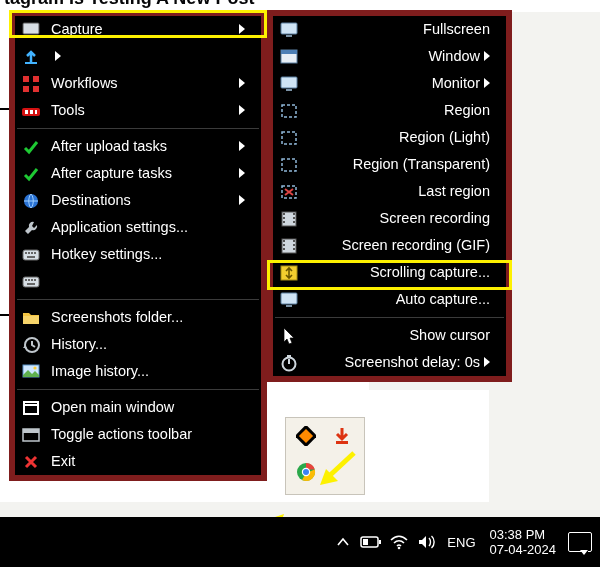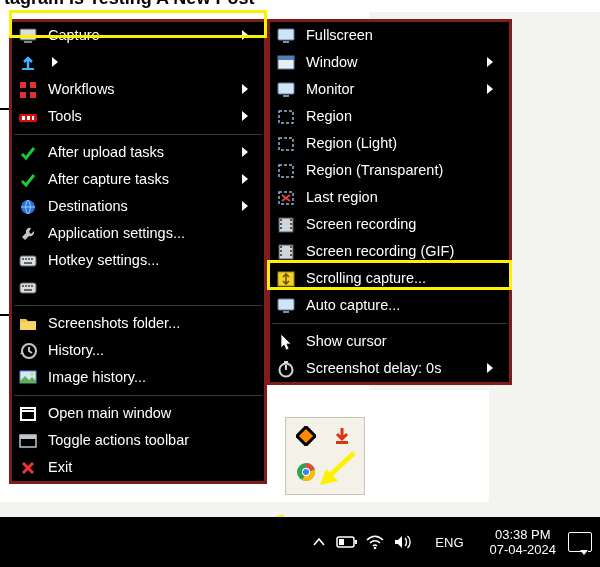--- a/index.html
+++ b/index.html
@@ -4,51 +4,51 @@
 <style>
   html,body{margin:0;padding:0;width:600px;height:567px;background:#f3f3f0;font-family:"Segoe UI",Arial,sans-serif;overflow:hidden;color:#fff;}
   .stage{position:relative;width:600px;height:567px;}
   .bg-header{position:absolute;left:0;top:0;right:0;height:12px;background:#fff;}
   .bg-header span{color:#070709;font-weight:700;font-size:18px;position:absolute;left:4px;top:-12px;white-space:nowrap;}
   .page-white{position:absolute;left:0;top:12px;width:369px;height:490px;background:#fff;}
   .page-slice{position:absolute;left:369px;top:390px;width:120px;height:112px;background:#fff;}
   .noteA{position:absolute;left:0;top:314px;width:10px;height:40px;border-top:2px solid #000;border-right:2px solid #000;}
   .noteB{position:absolute;left:0;top:108px;width:10px;height:40px;border-top:2px solid #000;border-right:2px solid #000;}
 
-  .menu{position:absolute;background:#000;color:#fff;font-size:14.5px;line-height:1;border:3px solid #7f1d1d;box-sizing:border-box;margin-top:9px;}
+  .menu{position:absolute;background:#000;color:#fff;font-size:14.5px;line-height:1;border:6px solid #7f1d1d;box-sizing:border-box;}
   .menu .row{display:flex;align-items:center;height:27px;padding:0 16px 0 6px;position:relative;cursor:default;}
   .menu .row .ico{width:20px;height:20px;margin-right:10px;display:flex;align-items:center;justify-content:center;flex:0 0 20px;}
   .menu .row .lbl{flex:1;white-space:nowrap;}
   .menu .row .sub{width:10px;text-align:right;}
   .menu .row .sub::after{content:"";display:inline-block;border-left:6px solid #fff;border-top:5px solid transparent;border-bottom:5px solid transparent;}
   .menu .sep{height:1px;background:#3b3b3b;margin:4px 2px;}
   .menu .row.bold .lbl{font-weight:400;}
 
   .main-menu{left:9px;top:10px;width:258px;}
-  .sub-menu{left:267px;top:10px;width:245px;}
+  .sub-menu{left:267px;top:10px;width:245px;text-align:right;}
 
   .hl{position:absolute;border:3px solid #fdf100;box-sizing:border-box;pointer-events:none;}
   .hl1{left:9px;top:10px;width:258px;height:28px;}
   .hl2{left:267px;top:260px;width:245px;height:30px;}
 
   
   svg{display:block;}
   .i-check{stroke:#1ec933;stroke-width:3;fill:none;}
   .i-open rect{fill:none;stroke:#fff;stroke-width:2;}
 
   
   .tray-pop{position:absolute;left:285px;top:417px;width:80px;height:78px;background:#f4f1e9;border:1px solid #c8c4ba;box-sizing:border-box;}
   .tray-pop .ic{position:absolute;width:20px;height:20px;}
   .arrow-y{position:absolute;width:40px;height:40px;pointer-events:none;}
 
   
   .taskbar{position:absolute;left:0;bottom:0;width:600px;height:50px;background:#000;display:flex;align-items:center;justify-content:flex-end;padding-right:8px;box-sizing:border-box;color:#fff;font-size:13px;}
   .tb-ic{width:22px;height:40px;display:flex;align-items:center;justify-content:center;margin:0 3px;}
-  .tb-lang{margin:0 18px;}
-  .tb-clock{text-align:center;line-height:15px;margin:1px 8px;}
+  .tb-lang{margin:0 6px;}
+  .tb-clock{text-align:left;line-height:15px;margin:1px 8px;}
   .tb-notif{width:22px;height:18px;border:1.5px solid #fff;border-radius:2px;position:relative;margin-left:4px;}
   .tb-notif::after{content:"";position:absolute;right:3px;bottom:-4px;border-top:5px solid #fff;border-left:4px solid transparent;border-right:4px solid #000;}
 </style>
 </head>
 <body>
 
 <div class="stage">
   <div class="bg-header">
     <span>tagram Is Testing A New Post</span>
   </div>

